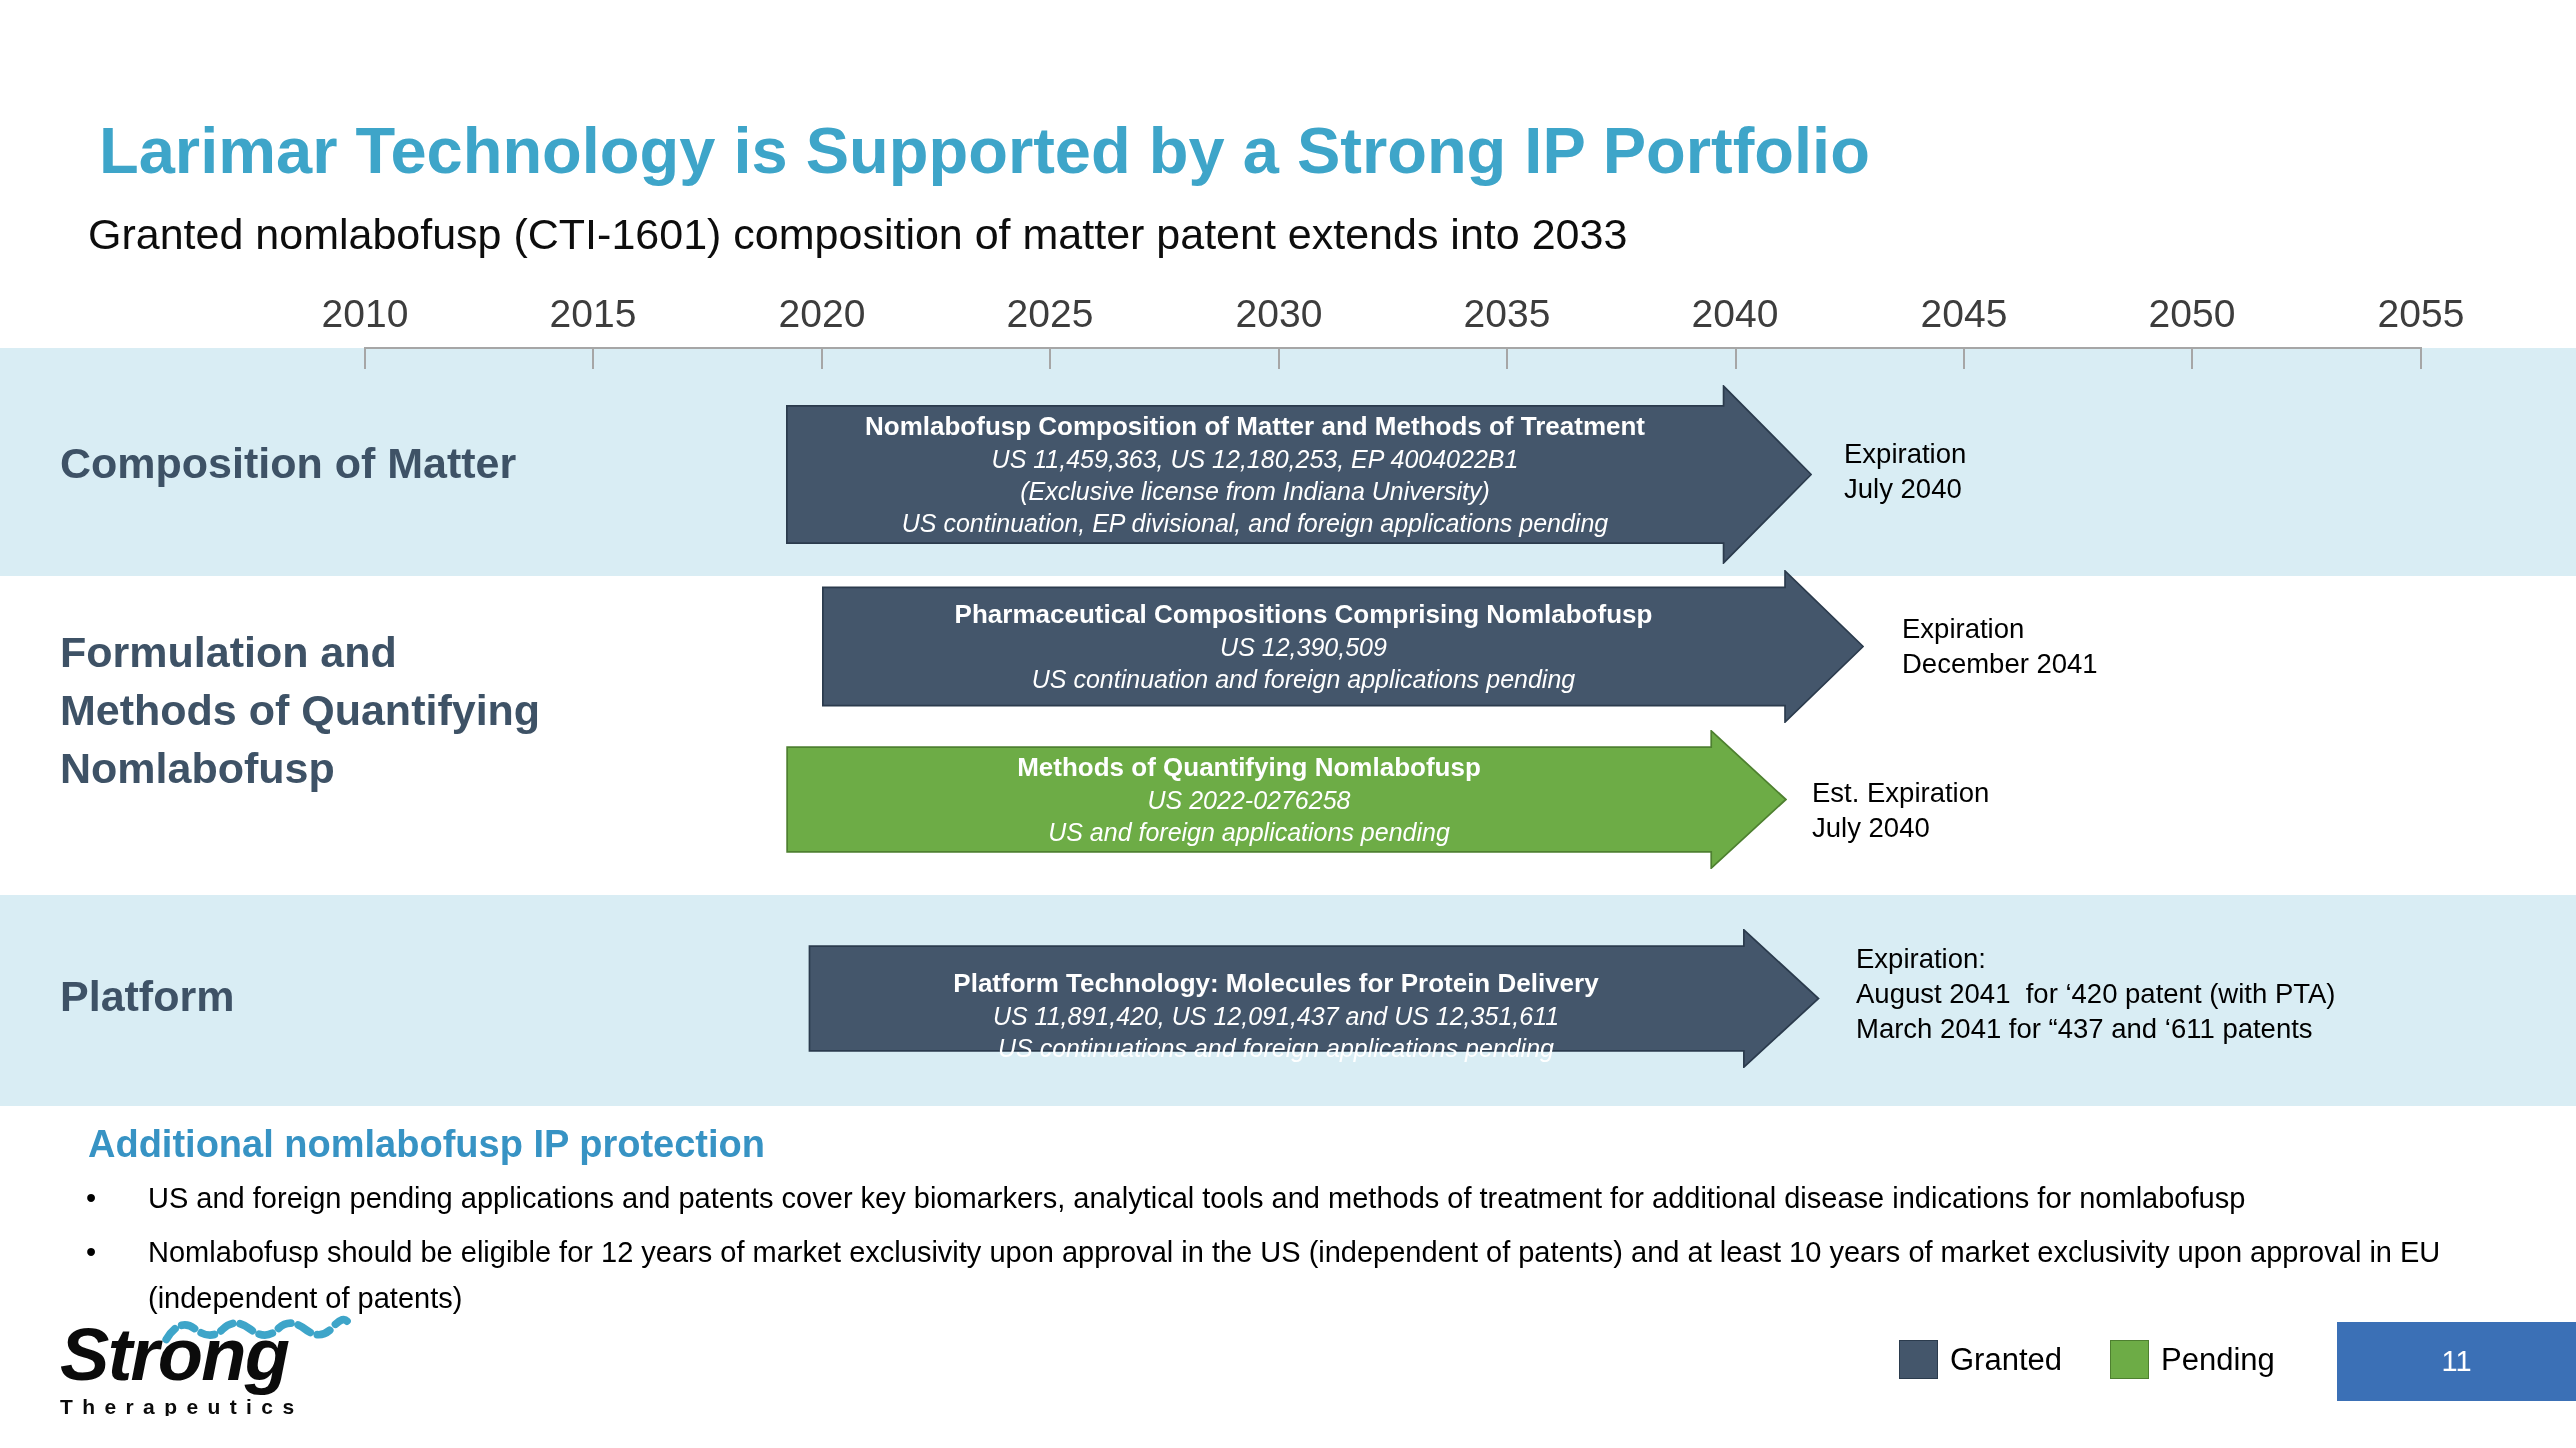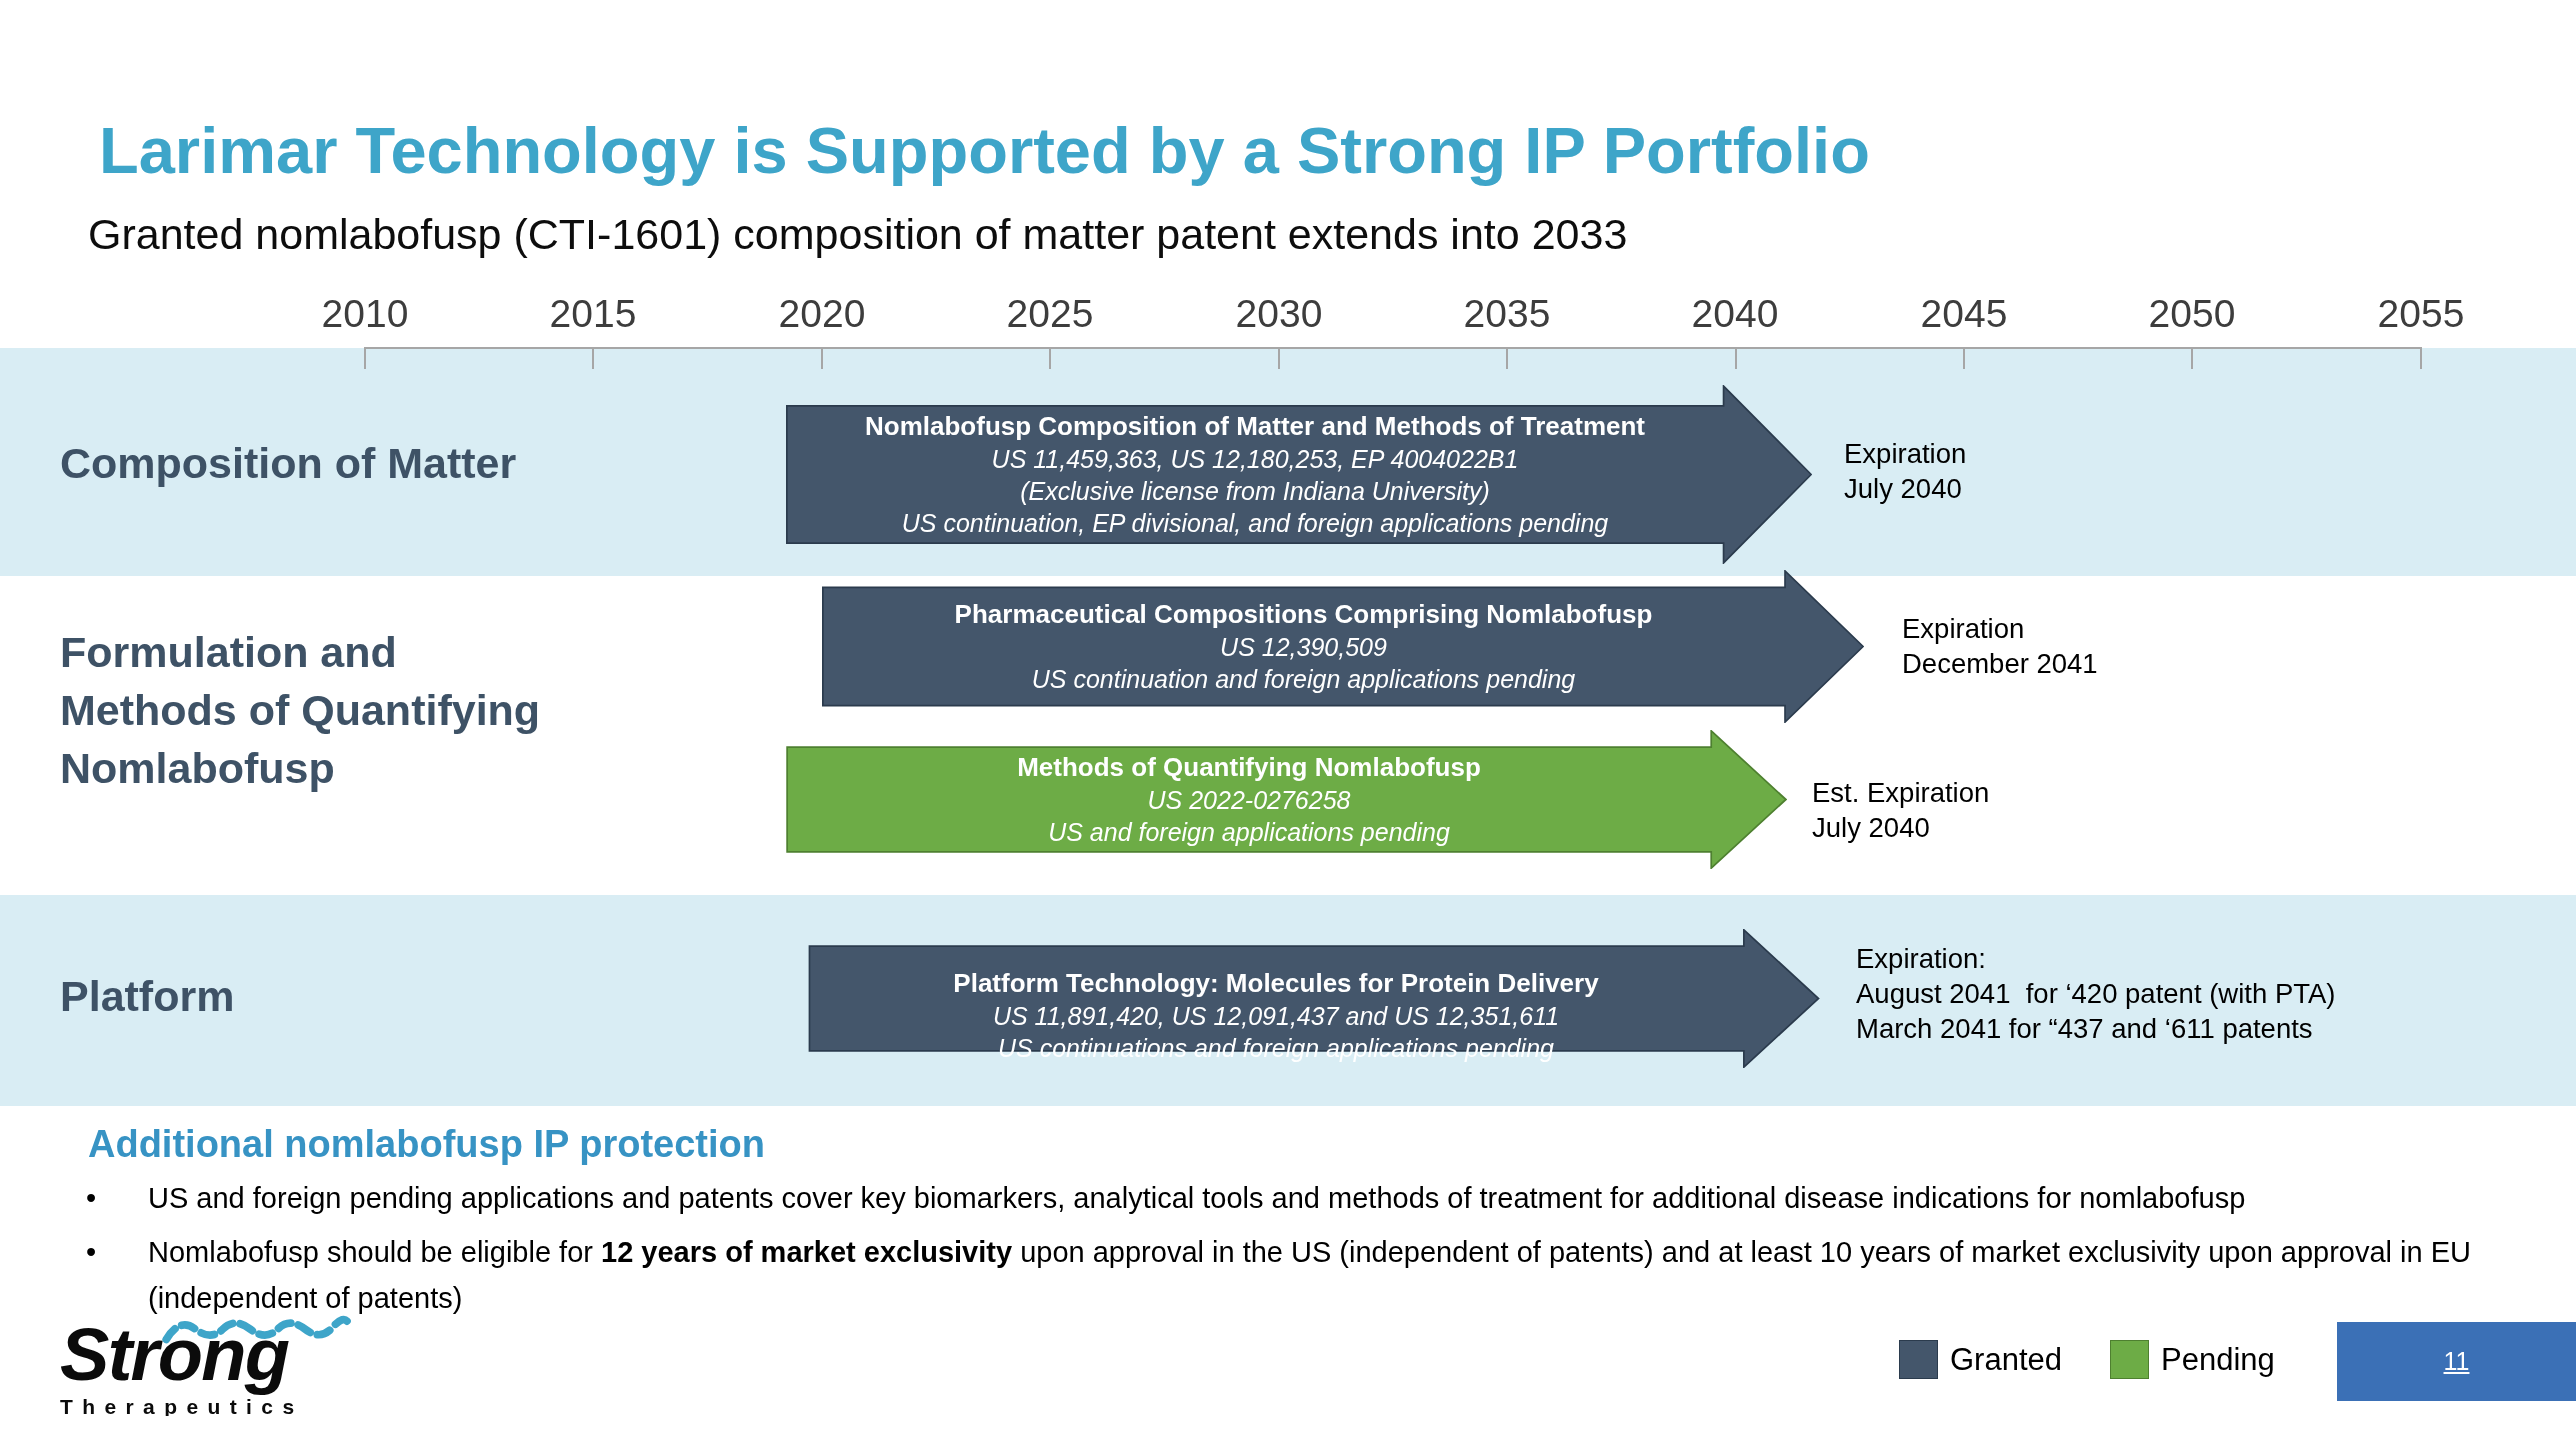--- a/index.html
+++ b/index.html
@@ -32,21 +32,21 @@
   .bullet{display:flex;margin-bottom:7.7px;}
   .bullet-marker{flex:none;width:62px;line-height:46px;}
   .bullet-text{line-height:46px;}
   .logo{position:absolute;left:60px;top:1317px;}
   .logo-chain{position:absolute;left:101px;top:-5.2px;}
   .logo-word{font-size:74px;line-height:76px;font-weight:700;font-style:italic;color:#0b0b0b;letter-spacing:-1.7px;}
   .logo-sub{font-size:21px;font-weight:700;letter-spacing:9.4px;color:#0b0b0b;margin-top:1.7px;}
   .legend{position:absolute;left:1899px;top:1340px;display:flex;align-items:center;font-size:31px;color:#000;}
   .swatch{width:39px;height:39px;margin-right:12px;flex:none;}
   .legend-gap{width:48px;flex:none;}
-  .page-box{position:absolute;left:2337px;top:1322px;width:239px;height:79px;background:var(--page-box);color:#fff;display:flex;align-items:center;justify-content:center;font-size:25px;text-decoration:underline;}
+  .page-box{position:absolute;left:2337px;top:1322px;width:239px;height:79px;background:var(--page-box);color:#fff;display:flex;align-items:center;justify-content:center;font-size:29px;}
 </style>
 </head>
 <body>
 
 <div class="slide">
 
   <div class="band" id="band1"></div>
   <div class="band" id="band3"></div>
 
   <div class="title">Larimar Technology is Supported by a Strong IP Portfolio</div>
@@ -131,21 +131,21 @@
     </div>
 
   <div class="add-heading">Additional nomlabofusp IP protection</div>
   <div id="bullets">
       <div class="bullet">
         <span class="bullet-marker">•</span>
         <span class="bullet-text"><span>US and foreign pending applications and patents cover key biomarkers, analytical tools and methods of treatment for additional disease indications for nomlabofusp</span></span>
       </div>
       <div class="bullet">
         <span class="bullet-marker">•</span>
-        <span class="bullet-text"><span>Nomlabofusp should be eligible for </span><span style="font-weight: bold; text-align: center;">12 years of market exclusivity</span><span> upon approval in the US (independent of patents) and at least </span><span style="font-weight: normal;">10 years of market exclusivity</span><span> upon approval in EU (independent of patents)</span></span>
+        <span class="bullet-text"><span>Nomlabofusp should be eligible for </span><span style="font-weight: normal; text-align: center;">12 years of market exclusivity</span><span> upon approval in the US (independent of patents) and at least </span><span style="font-weight: normal;">10 years of market exclusivity</span><span> upon approval in EU (independent of patents)</span></span>
       </div>
     </div>
 
   <div class="logo">
     <svg class="logo-chain" width="193" height="36" viewBox="0 0 225 42">
       <path d="M6 32 Q 22 6 40 20 T 72 20 T 104 20 T 136 20 T 168 20 T 200 18 T 219 14" fill="none" style="stroke:var(--teal)" stroke-width="9" stroke-linecap="round" stroke-dasharray="16 9"></path>
     </svg>
     <div class="logo-word">Strong</div>
     <div class="logo-sub">Therapeutics</div>
   </div>

